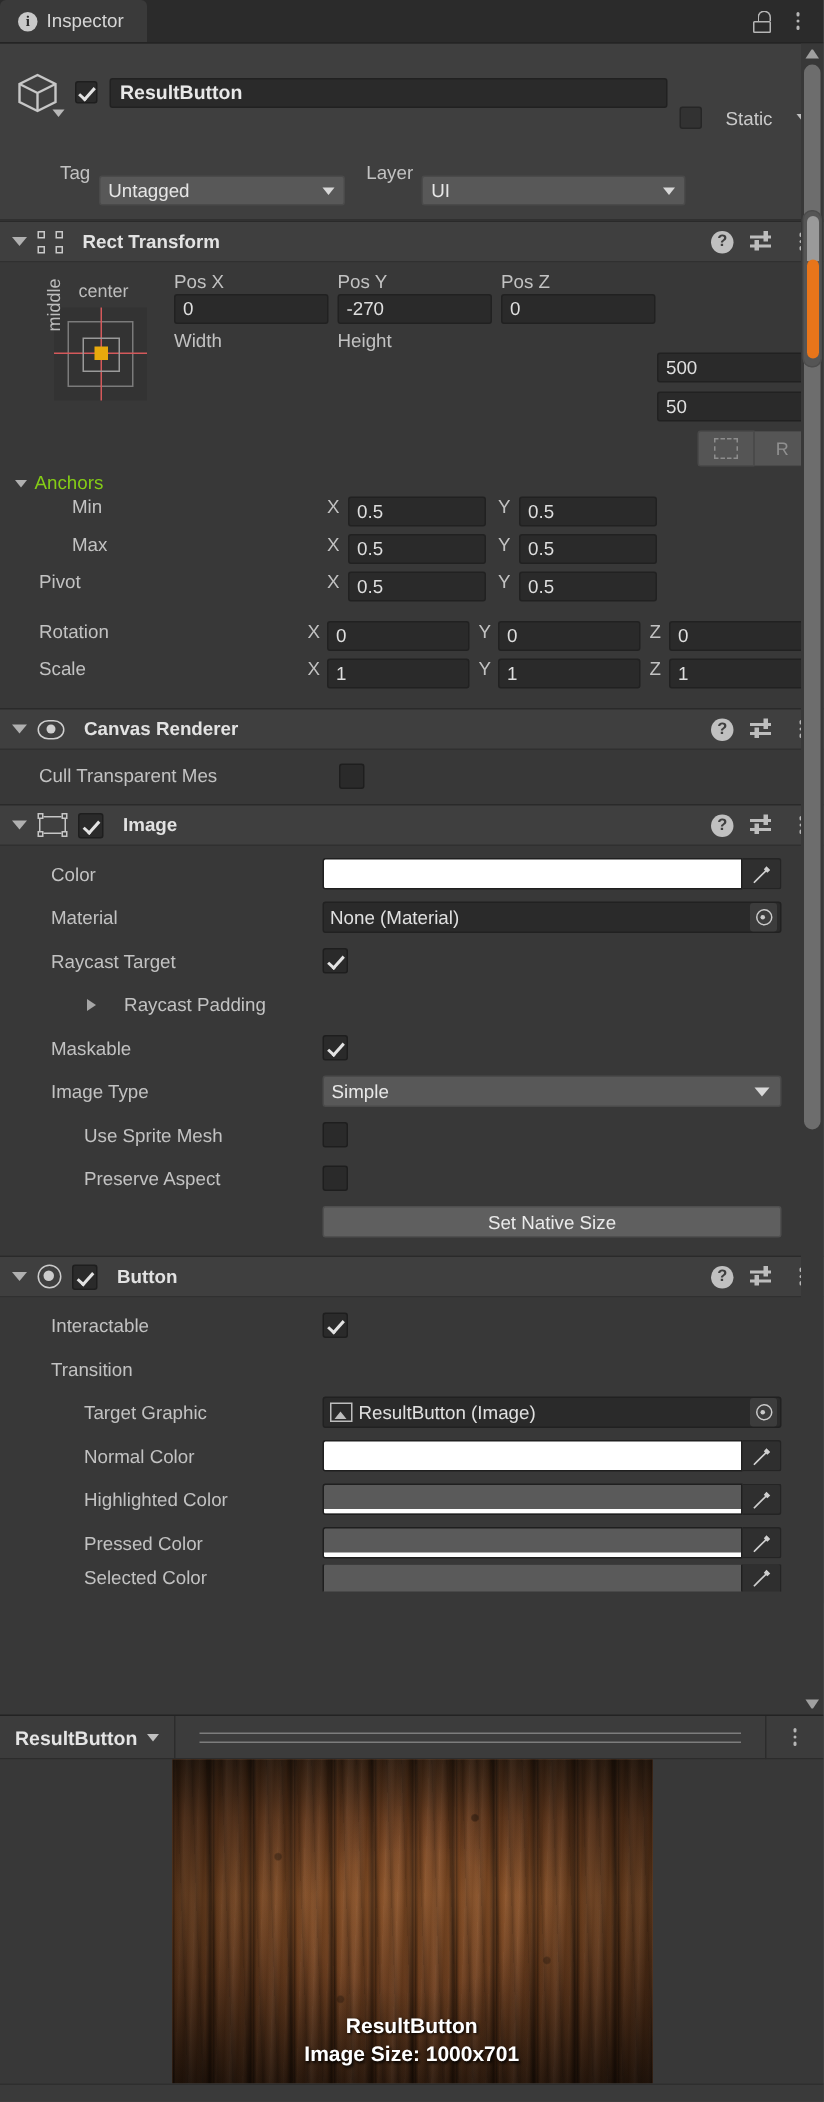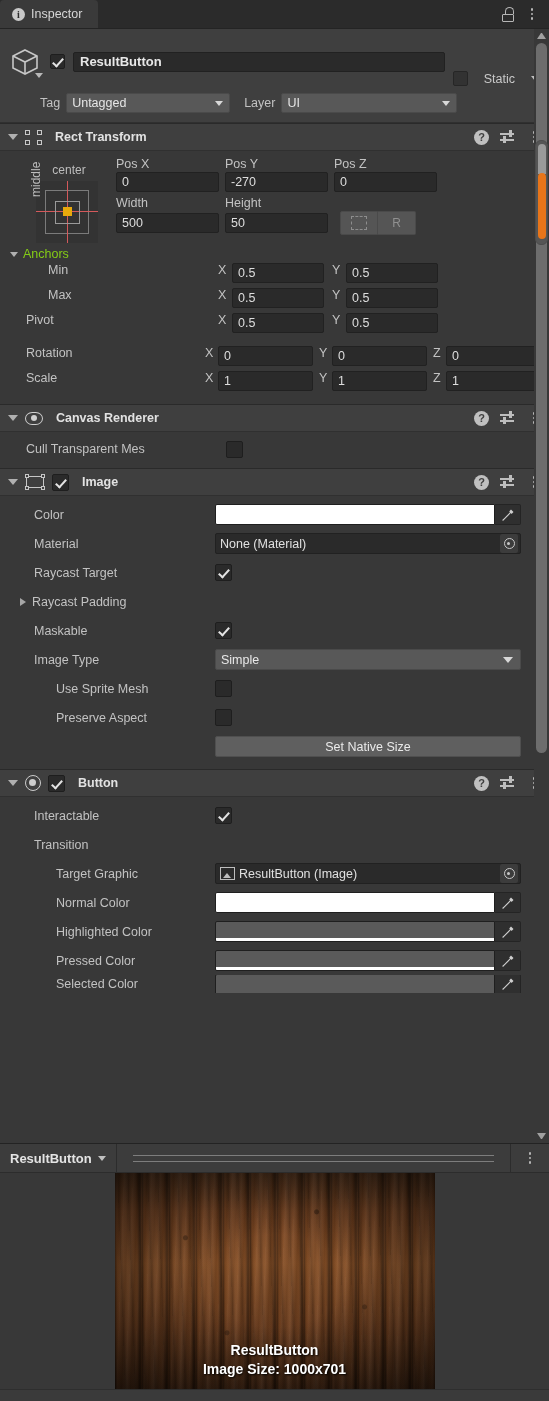--- a/index.html
+++ b/index.html
@@ -61,20 +61,21 @@
   .static-chk { width: 15px; height: 15px; background: #323232; border: 1px solid #262626; border-radius: 2px; }
   .static-label { color: #c9c9c9; font-size: 12.5px; }
   .caret-dn { width: 0; height: 0; border-left: 4.5px solid transparent; border-right: 4.5px solid transparent; border-top: 5px solid #c0c0c0; }
 
   .obj-row2 { display: flex; align-items: center; gap: 6px; margin-top: 7px; padding-left: 30px; }
   .lbl-sm { color: #c2c2c2; font-size: 12.5px; }
   .dd {
     background: #585858; border: 1px solid #4a4a4a; border-radius: 2px; height: 20px;
     display: flex; align-items: center; padding: 0 5px; color: #e6e6e6; font-size: 12.5px;
     position: relative;
+    margin-top: 24px;
   }
   .dd .caret { position: absolute; right: 6px; width: 0; height: 0;
     border-left: 4.5px solid transparent; border-right: 4.5px solid transparent; border-top: 5px solid #d8d8d8; }
   .dd-tag { width: 164px; }
   .dd-layer { width: 176px; }
 
   
   .comp-head {
     height: 28px; background: #3f3f3f; border-top: 1px solid #2a2a2a; border-bottom: 1px solid #303030;
     display: flex; align-items: center; padding: 0 8px 0 8px; gap: 7px;
@@ -113,21 +114,21 @@
   .ab-inner { position: absolute; left: 19px; top: 20px; width: 25px; height: 23px; border: 1px solid #9a9a9a; }
   .ab-hline { position: absolute; left: 0px; top: 30px; width: 62px; height: 1px; background: #d4595b; }
   .ab-vline { position: absolute; top: 0px; left: 31px; height: 62px; width: 1px; background: #d4595b; }
   .ab-dot { position: absolute; left: 27px; top: 26px; width: 9px; height: 9px; background: #e8a90c; }
 
   .rt-fields { flex: 1 1 auto; }
   .rt-hdr { display: flex; gap: 6px; margin-bottom: 1px; }
   .rt-hdr span { color: #c2c2c2; font-size: 12.5px; width: 103px; }
   .rt-inputs { display: flex; gap: 6px; margin-bottom: 4px; }
   .rt-inputs .field { width: 103px; }
-  .wh-row { display: flex; gap: 6px; align-items: center; }
+  .wh-row { display: flex; gap: 6px; align-items: flex-end; flex-direction: column; }
   .wh-row .field { width: 103px; }
   .bp-group { display: flex; margin-left: 6px; }
   .bp-btn { width: 38px; height: 24px; background: #555555; border: 1px solid #4a4a4a;
     display: flex; align-items: center; justify-content: center; color: #909090; font-size: 12px; }
   .bp-btn:first-child { border-radius: 2px 0 0 2px; }
   .bp-btn:last-child { border-radius: 0 2px 2px 0; border-left: none; }
   .dashbox { width: 16px; height: 14px; border: 1.5px dashed #8d8d8d; }
 
   .anchors-head { display: flex; align-items: center; gap: 5px; margin: 4px 0 2px 2px; }
   .sub-fold { width: 0; height: 0; border-left: 4.5px solid transparent; border-right: 4.5px solid transparent; border-top: 5.5px solid #b0b0b0; }
@@ -142,21 +143,21 @@
   .rs .field { width: 101px; }
 
   
   .cull-row { display: flex; align-items: center; height: 26px; padding-left: 18px; }
   .cull-row .rlbl { width: 200px; }
 
   
   .prow { display: flex; align-items: center; height: 29px; }
   .prow .rlbl { width: 207px; padding-left: 26px; }
   .prow .rlbl.deep { padding-left: 48px; }
-  .prow .rlbl.arrow { padding-left: 12px; display: flex; align-items: center; gap: 6px; }
+  .prow .rlbl.arrow { padding-left: 12px; display: flex; align-items: center; gap: 19px; justify-content: center; }
   .objfield {
     width: 306px; height: 21px; background: #2a2a2a; border: 1px solid #212121; border-radius: 2px;
     display: flex; align-items: center; padding: 0 2px 0 4px; color: #e0e0e0; font-size: 12.5px; gap: 4px;
   }
   .objfield .pick { margin-left: auto; width: 18px; height: 19px; background: #3c3c3c; border-radius: 2px;
     display: flex; align-items: center; justify-content: center; }
   .circ { width: 11px; height: 11px; border-radius: 50%; border: 1.5px solid #c9c9c9; position: relative; }
   .circ::after { content: ""; position: absolute; left: 2.5px; top: 2.5px; width: 3px; height: 3px; border-radius: 50%; background: #c9c9c9; }
   .sprite-icon { width: 14px; height: 13px; border: 1px solid #b08fe0; position: relative; flex: 0 0 auto; }
   .sprite-icon::after { content:""; position:absolute; left:4px; top:4px; width:4px; height:4px; background:#c9c9c9; }

